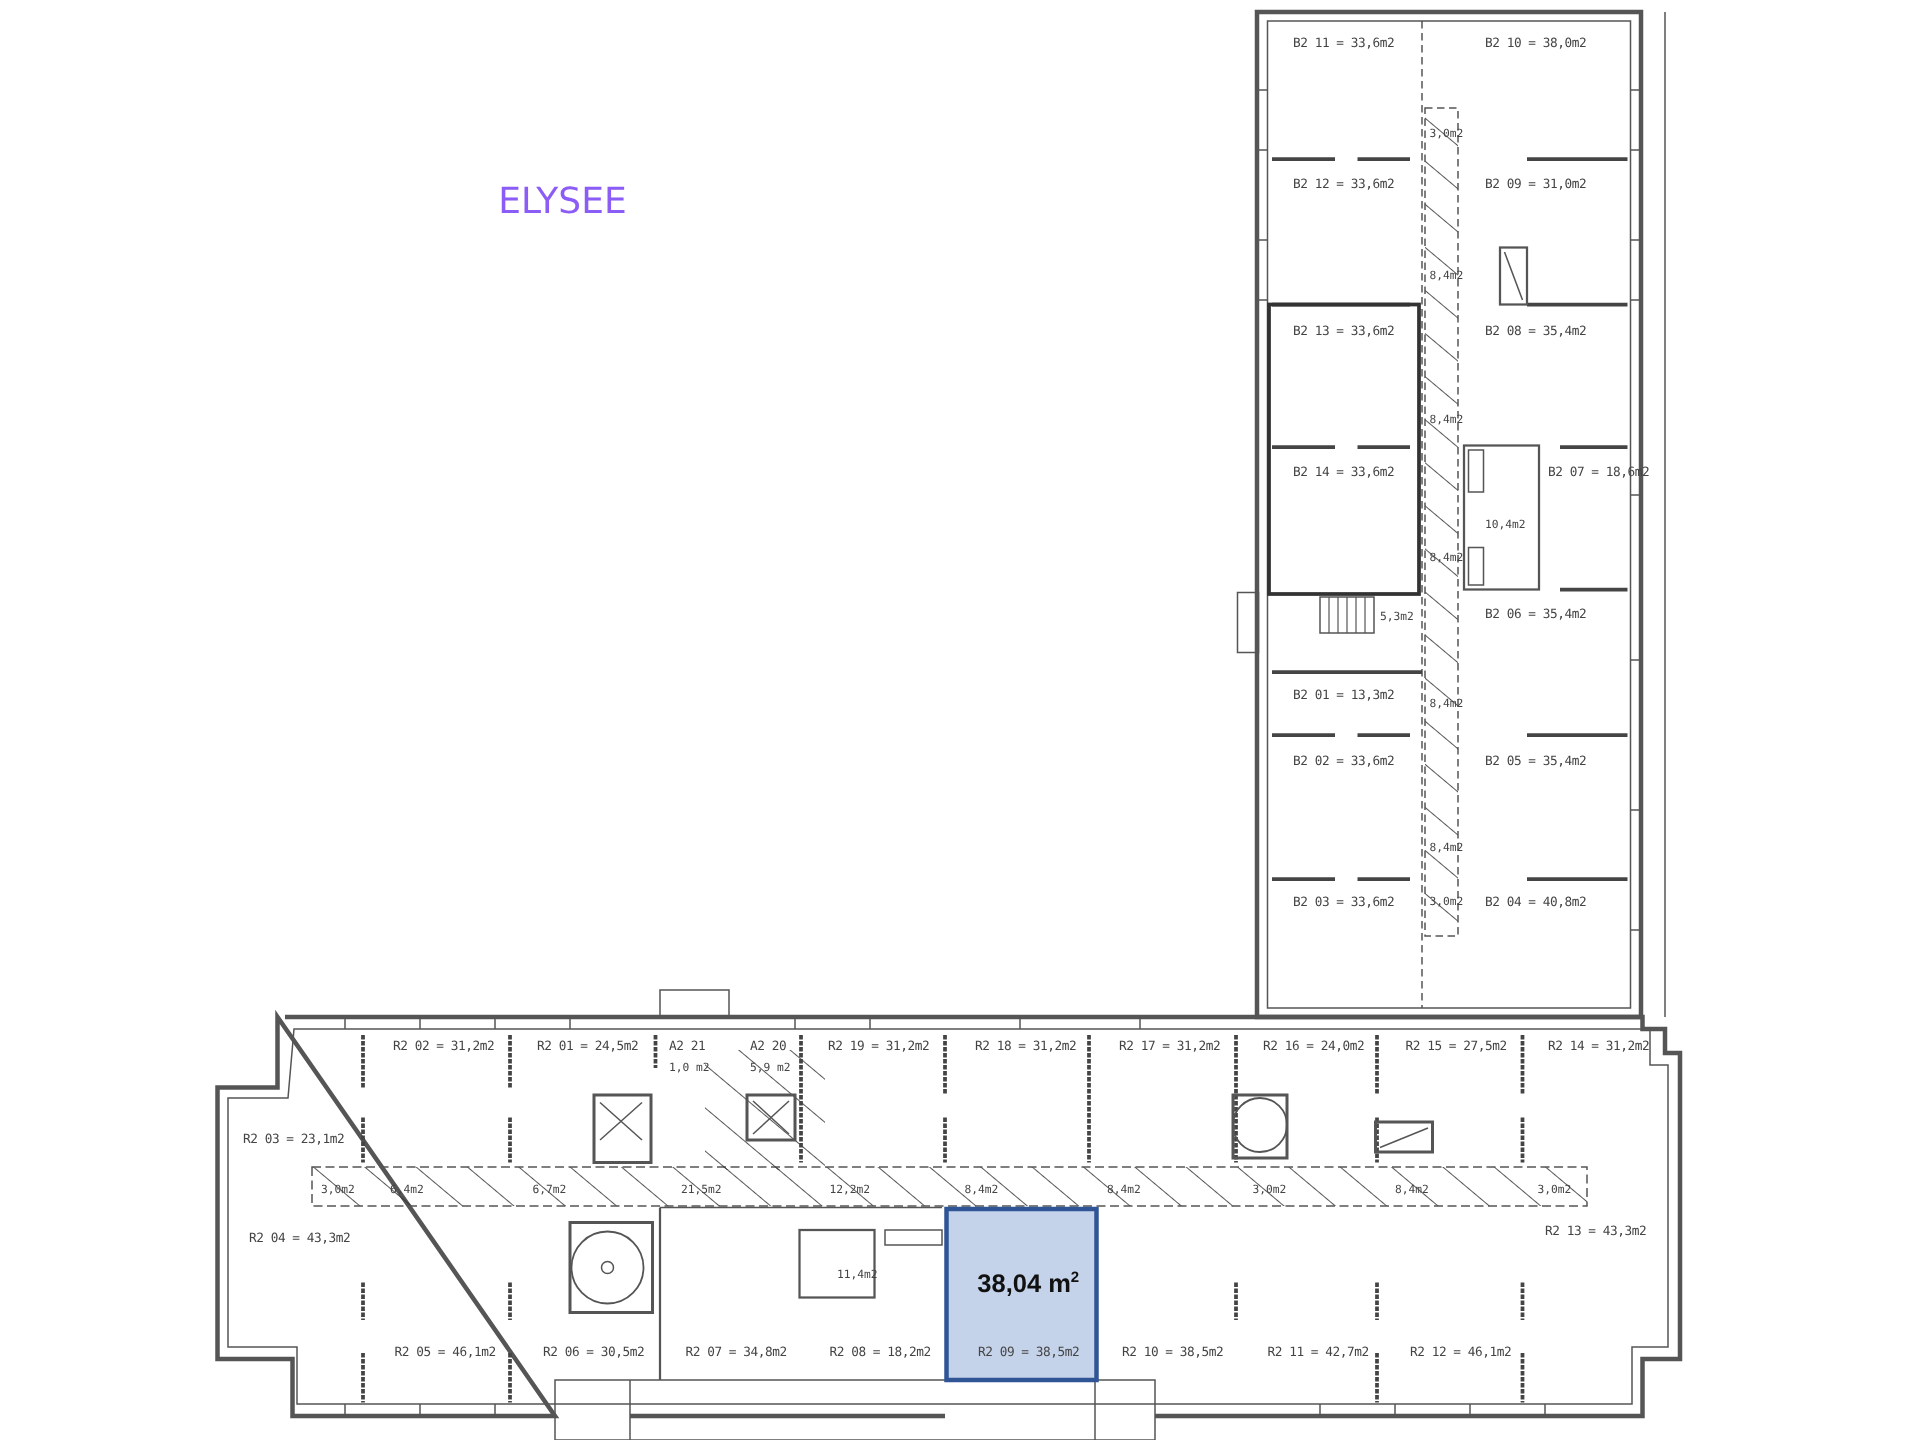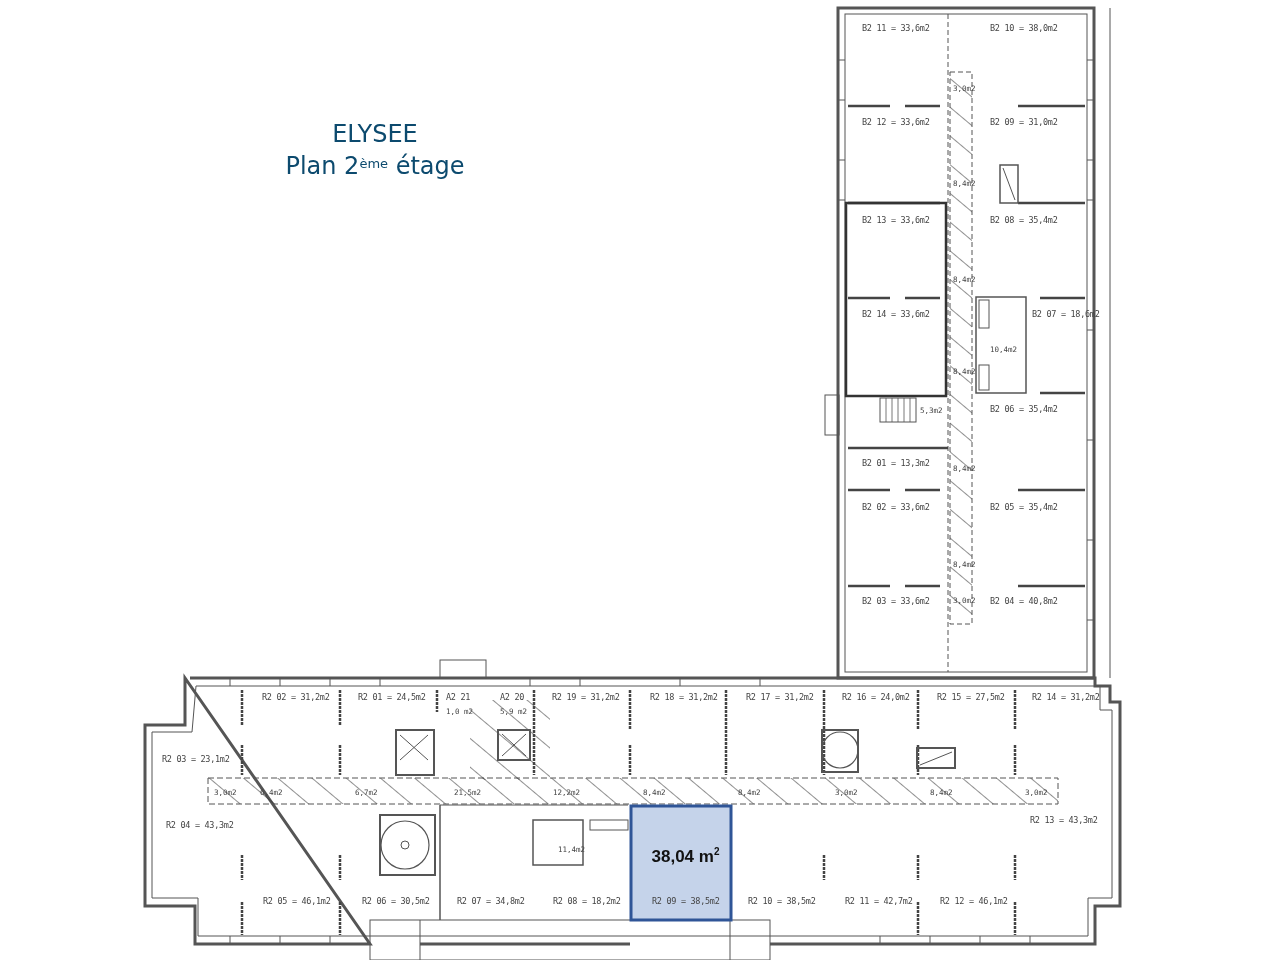--- a/index.html
+++ b/index.html
@@ -1,32 +1,31 @@
 <!DOCTYPE html>
 <html><head>
 <meta charset="utf-8">
 <style>
   html, body { margin:0; padding:0; background:#ffffff; }
   body { width:1280px; height:960px; position:relative; overflow:hidden; font-family:"Liberation Sans", sans-serif; }
-  .title { position:absolute; left:250px; top:118px; width:250px; text-align:center; color:#0c4a6e; font-family:"DejaVu Sans", sans-serif; }
+  .title { position:absolute; left:250px; top:118px; width:250px; text-align:center; color:#8b5cf6; font-family:"DejaVu Sans", sans-serif; }
   .title .l1 { font-size:24px; line-height:32px; }
   .title .l2 { font-size:24px; line-height:32px; }
   .title sup { font-size:13px; vertical-align:top; position:relative; top:-2px; }
   svg { position:absolute; left:0; top:0; }
   .rl { font-family:"DejaVu Sans Mono", monospace; font-size:8.5px; fill:#444; letter-spacing:-0.3px; }
   .cl { font-family:"DejaVu Sans Mono", monospace; font-size:7.5px; fill:#444; }
   .hl-label { position:absolute; left:632px; top:846px; width:107px; text-align:center; font-size:17px; font-weight:bold; color:#111; font-family:"Liberation Sans", sans-serif; }
   .hl-label sup { font-size:10px; }
 </style>
 </head>
 <body>
 
 <div class="title">
   <div class="l1">ELYSEE</div>
-  <div class="l2"><span>Plan 2</span><sup>ème</sup><span> étage</span></div>
 </div>
 
 <svg width="1280" height="960" viewBox="0 0 1280 960">
   <defs>
     <pattern id="hatch" patternUnits="userSpaceOnUse" width="22" height="22" patternTransform="rotate(-50)">
       <line x1="0" y1="0" x2="0" y2="22" stroke="#333" stroke-width="1.1"></line>
     </pattern>
   </defs>
 
   <g fill="none" stroke="#555">

